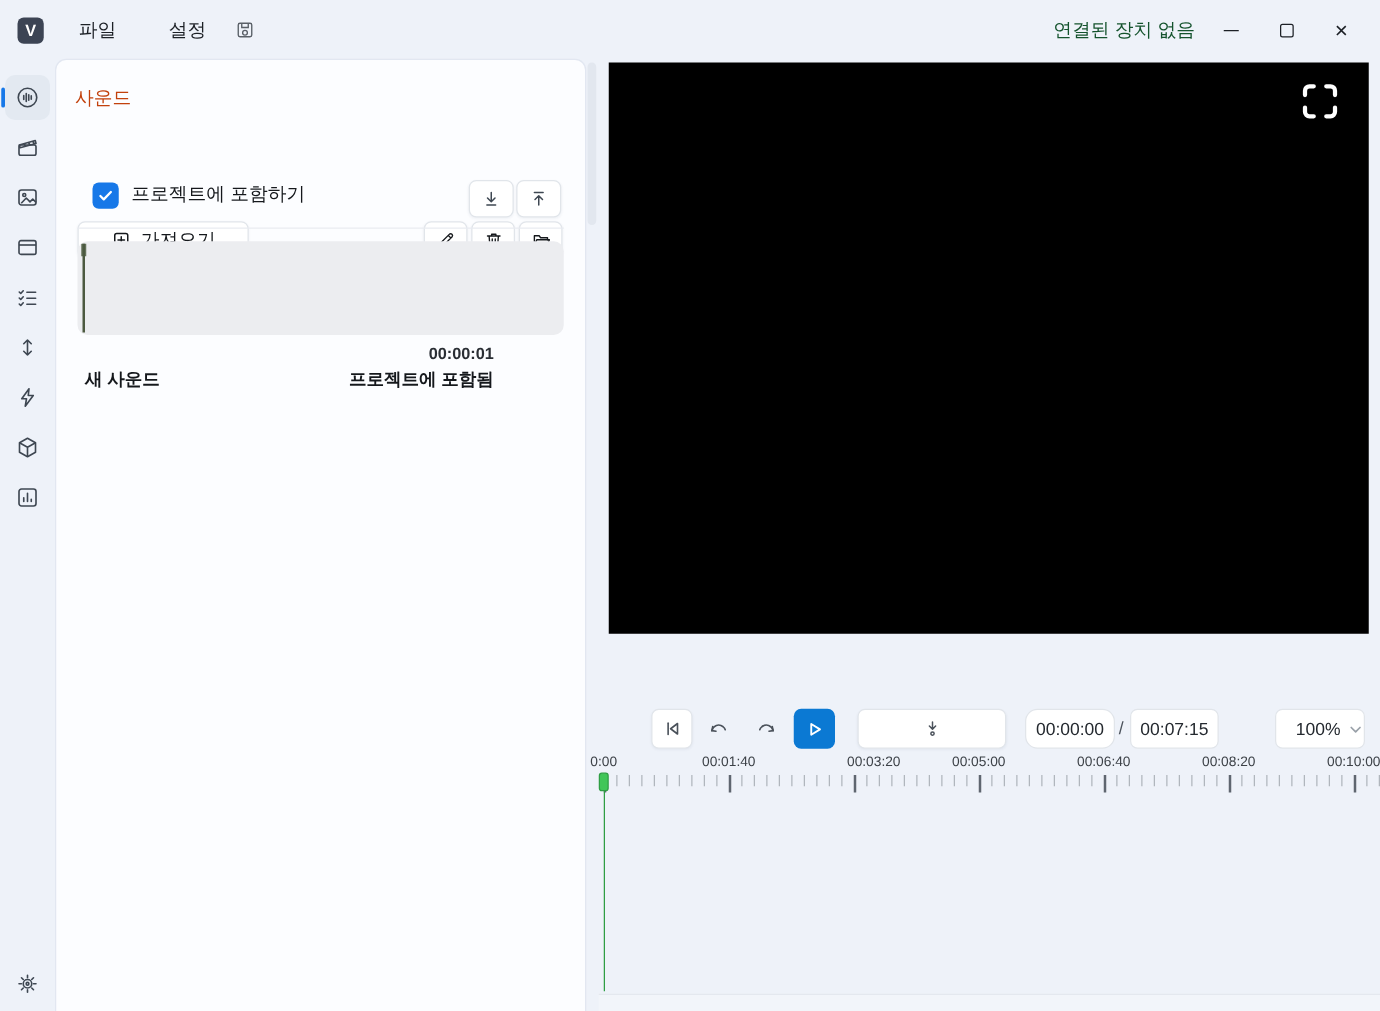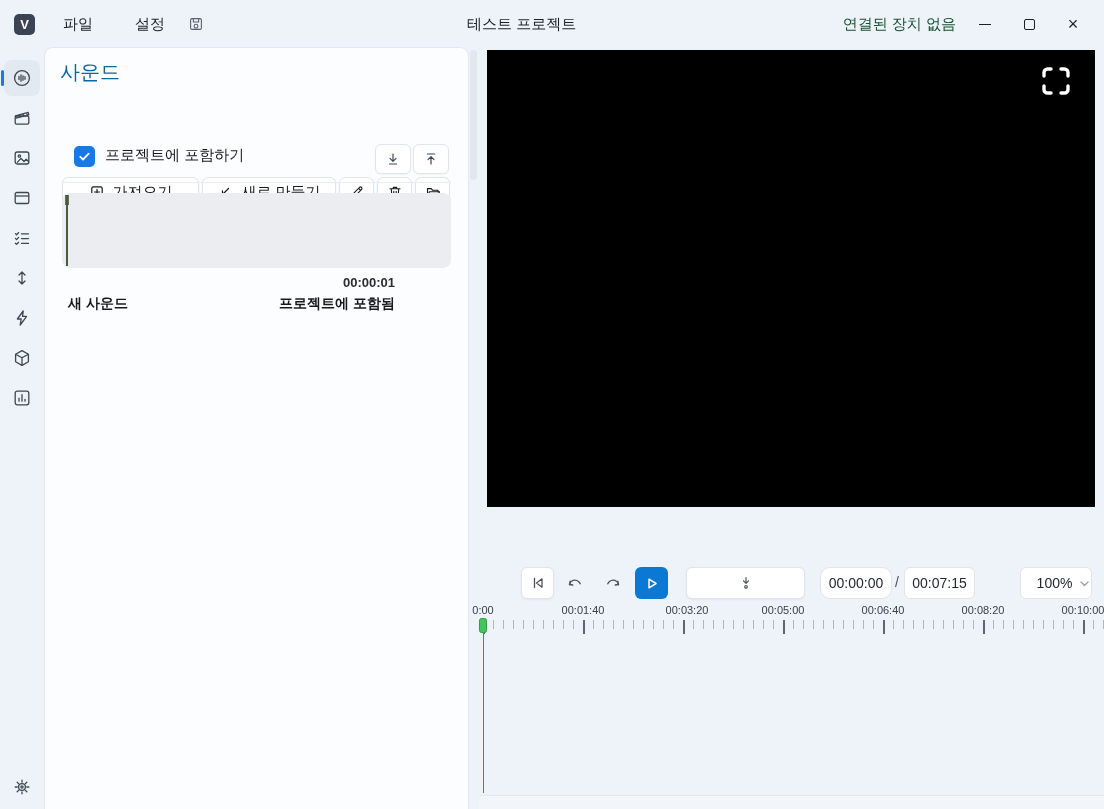--- a/index.html
+++ b/index.html
@@ -22,21 +22,21 @@
 
   
   .rail { position:absolute; left:0; top:48px; width:44px; height:761px; }
   .rail-item { position:absolute; left:4px; width:36px; height:36px; border:none; background:none; border-radius:8px; display:flex; align-items:center; justify-content:center; color:#3e4752; }
   .rail-item.active { background:#e3e9f1; }
   .active-indicator { position:absolute; left:-3px; top:10px; width:3px; height:16px; border-radius:2px; background:var(--accent-blue,#1778e8); }
   .rail-bottom { top:721px !important; }
 
   
   .panel { position:absolute; left:45px; top:48px; width:423px; height:761px; background:var(--panel-white,#fcfdff); border-radius:8px 8px 0 0; box-shadow:0 0 0 1px rgba(210,218,230,.45); }
-  .panel-title { position:absolute; left:15px; top:11px; font-size:20px; color:#0369a1; }
+  .panel-title { position:absolute; left:15px; top:21px; font-size:15px; color:#c2410c; }
   .chk-row { position:absolute; left:29px; top:98px; height:26px; display:flex; align-items:flex-start; }
   .checkbox { width:21px; height:21px; border-radius:5px; background:var(--accent-blue,#1778e8); display:flex; align-items:center; justify-content:center; border:none; }
   .chk-label { margin-left:10px; font-size:15px; color:#15181c; }
   .mini-btn { position:absolute; top:96px; width:36px; height:30px; background:#fff; border:1px solid #e1e5ea; border-radius:6px; display:flex; align-items:center; justify-content:center; color:#3e4752; box-shadow:0 1px 2px rgba(20,40,80,.05); }
   .btn-download { left:330px; }
   .btn-upload { left:368px; }
   .act-row-btn { position:absolute; top:129px; height:30px; background:#fff; border:1px solid #e1e5ea; border-radius:6px; display:flex; align-items:center; justify-content:center; gap:8px; font-size:15px; color:#15181c; box-shadow:0 1px 2px rgba(20,40,80,.05);text-decoration:underline; }
   .btn-import { left:17px; width:137px; }
   .btn-new { left:157px; width:134px; }
   .btn-edit { left:294px; width:35px; }
@@ -108,21 +108,20 @@
       <button class="icon-plain">
         <span>
           <svg width="14" height="14" viewBox="0 0 14 14" fill="none" stroke="currentColor" stroke-width="1.1">
             <rect x="1.6" y="1.6" width="10.8" height="10.8" rx="1.4"></rect>
             <path d="M4.4 1.8 v3.2 h5.2 V1.8"></path>
             <circle cx="7" cy="9.2" r="1.9"></circle>
           </svg>
         </span>
       </button>
     </div>
-    <div class="tb-title">테스트 프로젝트</div>
     <div class="tb-right">
       <span class="device-status">연결된 장치 없음</span>
       <button class="win-btn">
           <span class="win-min-glyph"></span>
         </button>
       <button class="win-btn">
           <span class="win-max-glyph"></span>
         </button>
       <button class="win-btn">
           <span class="win-close-glyph">×</span>
@@ -245,28 +244,20 @@
 
     <button class="act-row-btn btn-import">
       <span>
         <svg width="16" height="16" viewBox="0 0 16 16" fill="none" stroke="currentColor" stroke-width="1.2" stroke-linecap="round" stroke-linejoin="round">
           <rect x="2.8" y="2.8" width="10.4" height="10.4" rx="1.6"></rect>
           <path d="M8 5.4 v5.2 M5.4 8 h5.2"></path>
         </svg>
       </span>
       <span>가져오기</span>
     </button>
-    <button class="act-row-btn btn-new">
-      <span>
-        <svg width="16" height="16" viewBox="0 0 16 16" fill="none" stroke="currentColor" stroke-width="1.2" stroke-linecap="round" stroke-linejoin="round">
-          <path d="M11.5 4.5 L5.5 10.5 M5.5 6.8 v3.7 h3.7 M12 11.5 v1"></path>
-        </svg>
-      </span>
-      <span>새로 만들기</span>
-    </button>
     <button class="act-row-btn btn-edit">
       <span>
         <svg width="16" height="16" viewBox="0 0 16 16" fill="none" stroke="currentColor" stroke-width="1.1" stroke-linecap="round" stroke-linejoin="round">
           <path d="M3 13 l.3-2.4 L10.6 3.3 a1.5 1.5 0 0 1 2.1 2.1 L5.4 12.7 Z M9.6 4.3 l2.1 2.1"></path>
         </svg>
       </span>
     </button>
     <button class="act-row-btn btn-delete">
       <span>
         <svg width="16" height="16" viewBox="0 0 16 16" fill="none" stroke="currentColor" stroke-width="1.1" stroke-linecap="round" stroke-linejoin="round">
@@ -365,21 +356,21 @@
             <path d="M2 4 L5.5 7.5 L9 4"></path>
           </svg>
         </span>
       </div>
     </div>
 
     <div class="ruler">
       <div class="ruler-labels">
           <span class="ruler-label" style="left: 0px;">0:00</span>
           <span class="ruler-label" style="left: 100px;">00:01:40</span>
-          <span class="ruler-label" style="left: 204px; text-align: right;">00:03:20</span>
+          <span class="ruler-label" style="left: 216px; text-align: right;">00:03:20</span>
           <span class="ruler-label" style="left: 300px;">00:05:00</span>
           <span class="ruler-label" style="left: 400px;">00:06:40</span>
           <span class="ruler-label" style="left: 500px;">00:08:20</span>
           <span class="ruler-label" style="left: 600px;">00:10:00</span>
         </div>
       <div class="ruler-ticks">
           <div class="tick major" style="left: 0px;"></div>
           <div class="tick" style="left: 10px;"></div>
           <div class="tick" style="left: 20px;"></div>
           <div class="tick" style="left: 30px;"></div>

